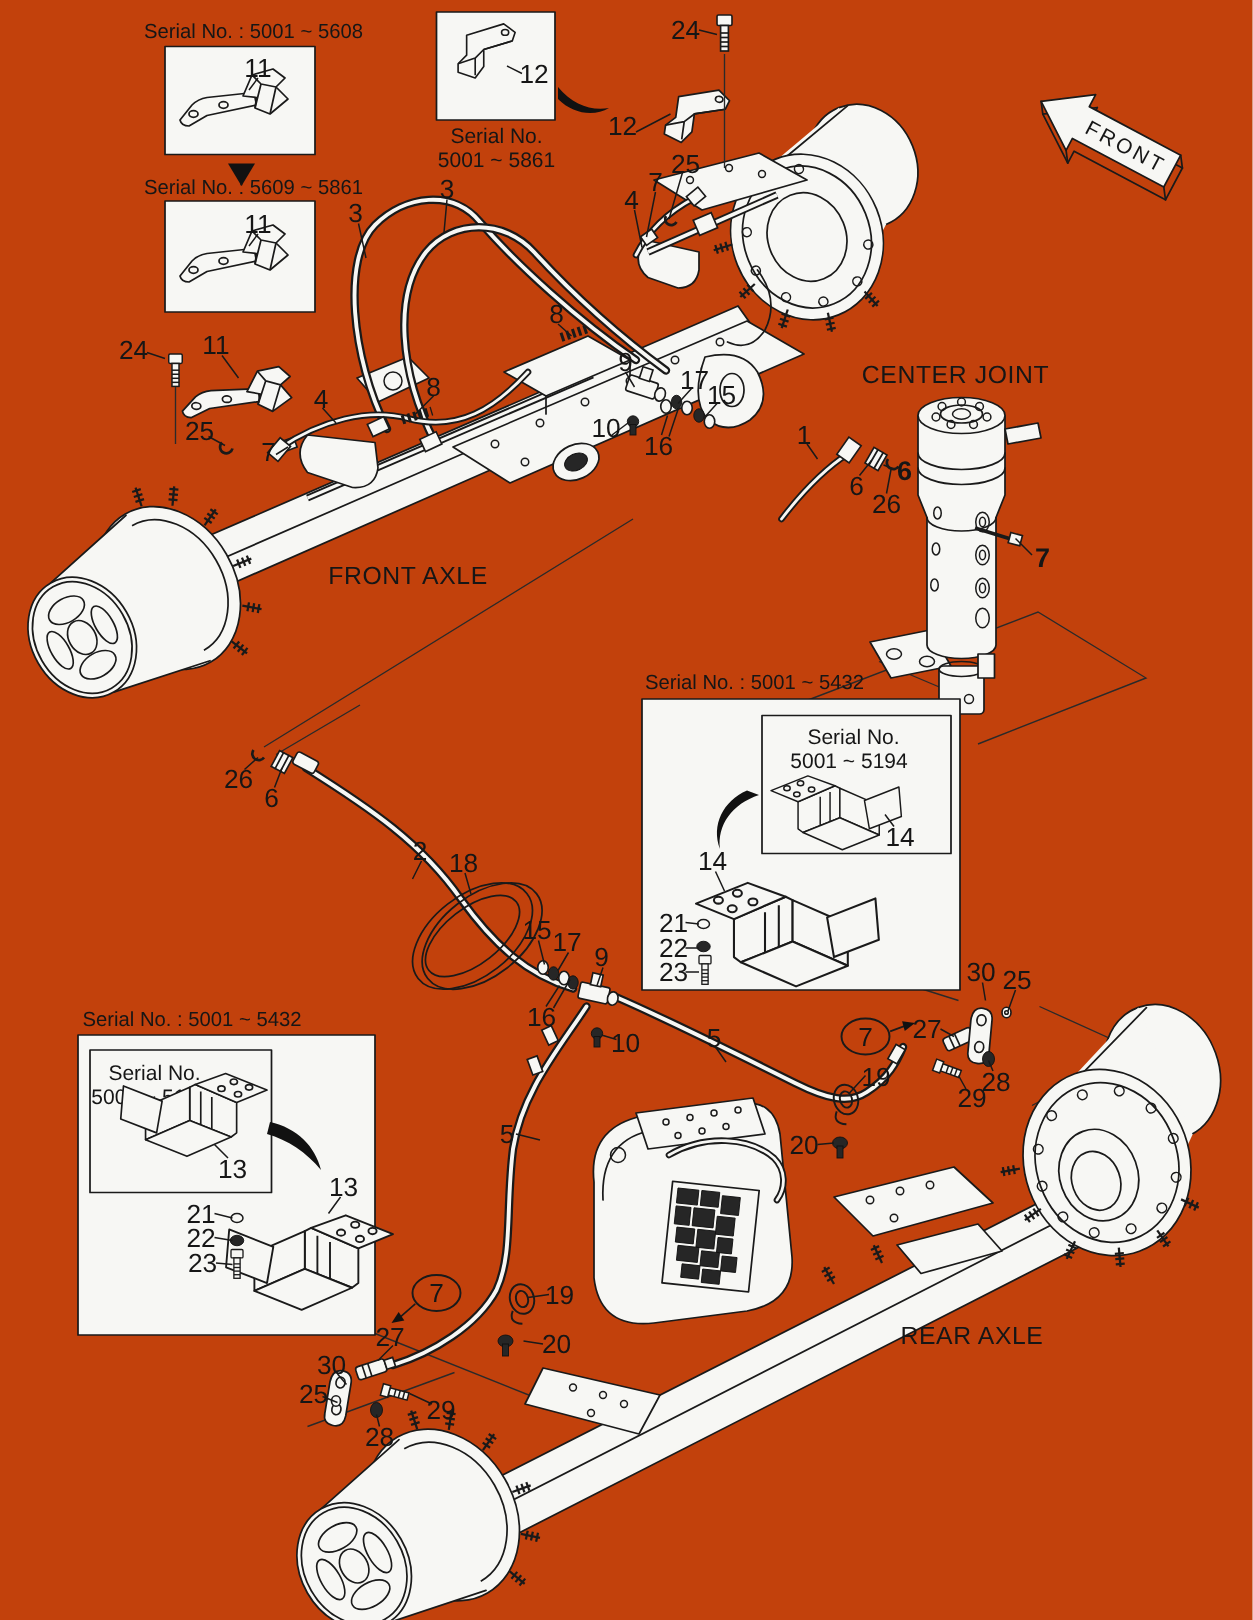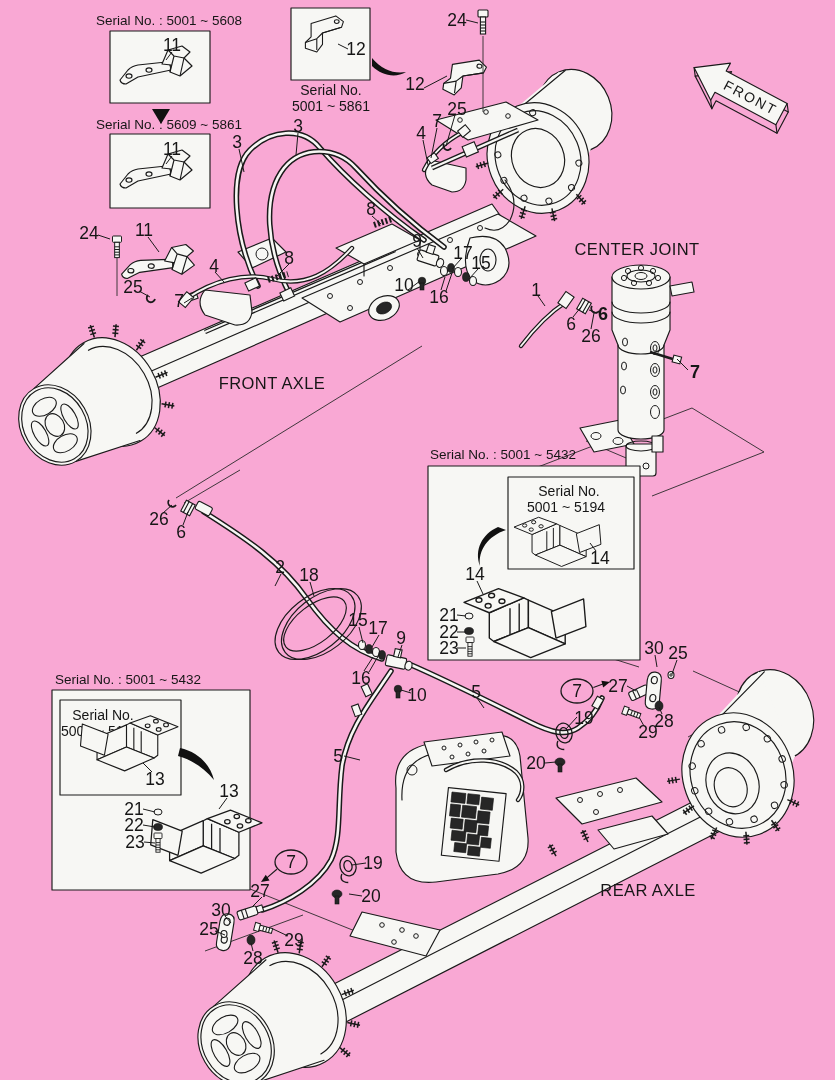--- a/index.html
+++ b/index.html
@@ -1,16 +1,16 @@
 <!DOCTYPE html>
 <html><head>
 <meta charset="utf-8">
 <style>
   html,body{margin:0;padding:0;background:#e9e9e7;}
-  .stage{position:relative;width:835px;height:1080px;background:#f9a8d4;overflow:hidden;
+  .stage{position:relative;width:835px;height:1080px;background:#c2410c;overflow:hidden;
          font-family:"Liberation Sans", sans-serif;}
   svg text{font-family:"Liberation Sans", sans-serif;fill:#161616;}
   .ln{fill:none;stroke:#1a1a1a;stroke-width:1.15;stroke-linejoin:round;stroke-linecap:round;}
   .ln2{fill:none;stroke:#1a1a1a;stroke-width:1.8;stroke-linejoin:round;}
   .lnf{fill:#f7f7f4;stroke:#1a1a1a;stroke-width:1.15;stroke-linejoin:round;}
   .lnw{fill:#f7f7f4;stroke:#1a1a1a;stroke-width:1.1;}
   .fillbg{fill:#f7f7f4;stroke:none;}
   .dark{fill:#262626;stroke:#111;stroke-width:.6;}
   .dot{fill:none;stroke:#1a1a1a;stroke-width:1;}
   .thin{fill:none;stroke:#2a2a2a;stroke-width:.9;}

